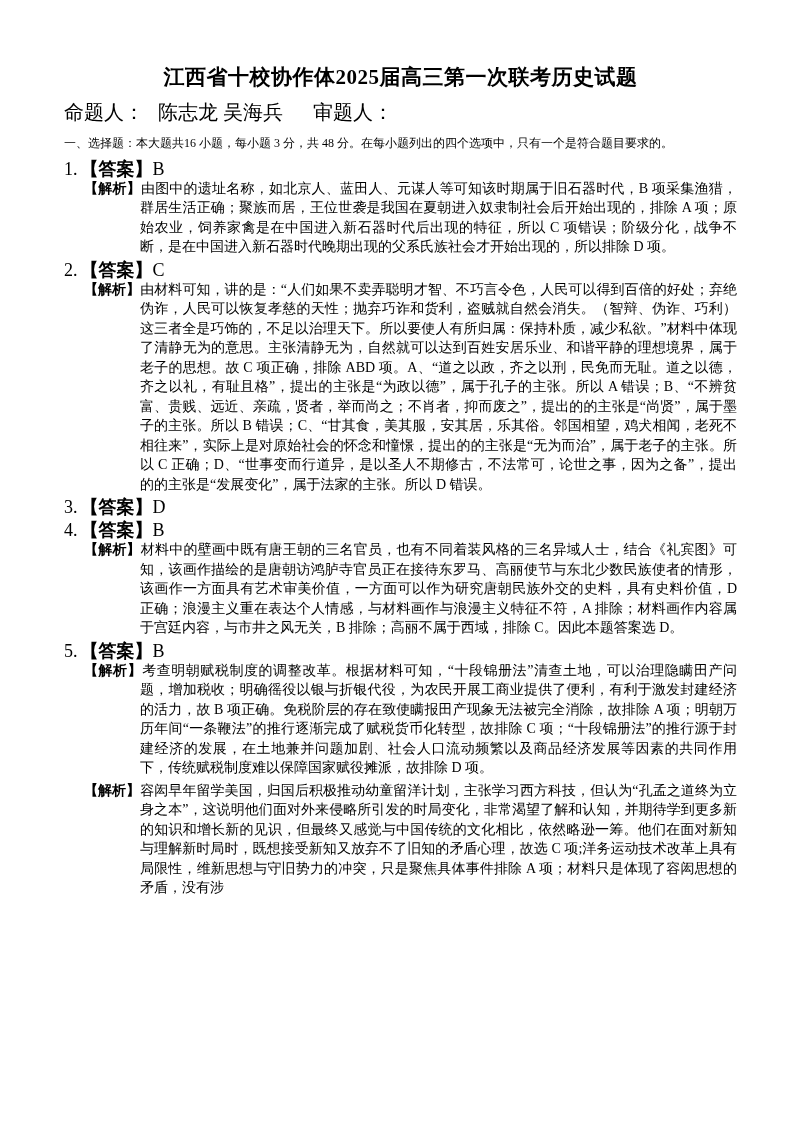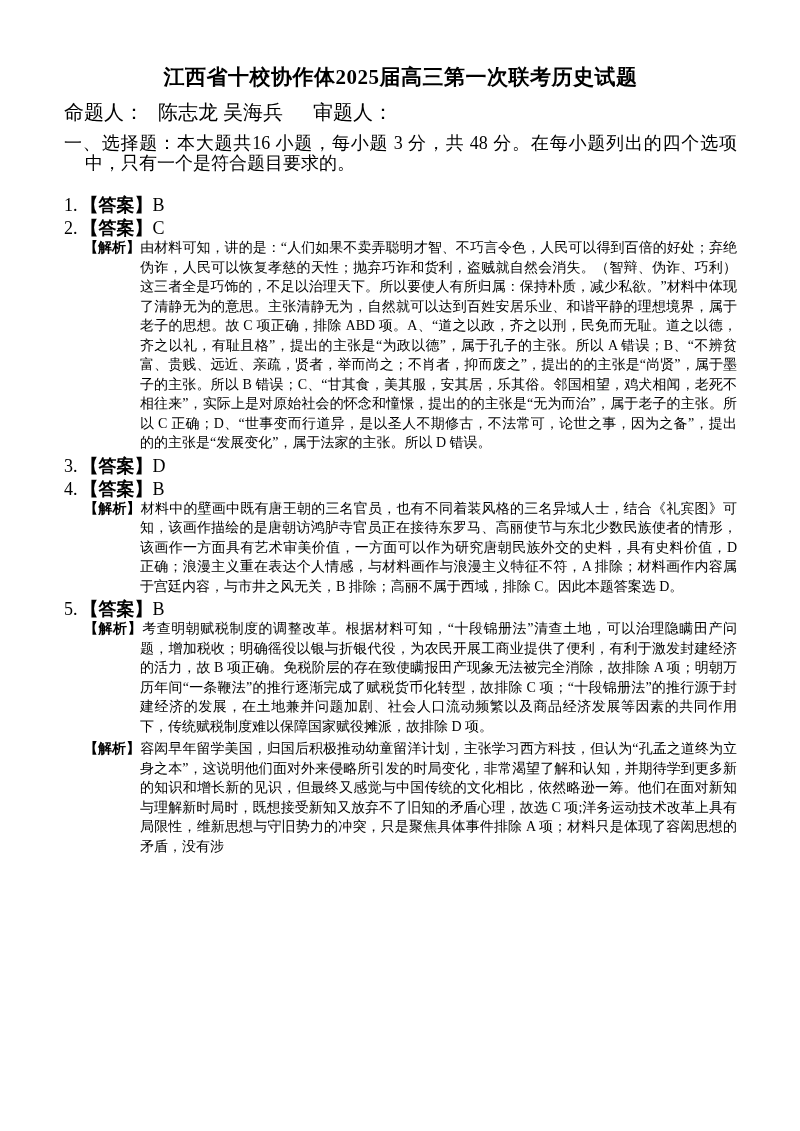--- a/index.html
+++ b/index.html
@@ -28,26 +28,26 @@
   .byline {
     text-align: left;
     font-size: 20px;
     line-height: 20px;
     margin-bottom: 12px;
   }
   .byline .seg-label { font-weight: normal; }
   .byline .gap-sm { display: inline-block; width: 14px; }
   .byline .gap-lg { display: inline-block; width: 30px; }
   .intro {
-    font-size: 18px;
+    font-size: 12px;
     line-height: 19.5px;
     text-align: justify;
     padding-left: 21px;
     text-indent: -21px;
-    margin-bottom: 22px;
+    margin-bottom: 5px;
   }
   .item { margin-bottom: 3px; }
   .answer-line {
     font-size: 18px;
     line-height: 20px;
   }
   .answer-line .qnum { margin-right: 3px; }
   .bold-label { font-weight: bold; }
   .analysis {
     font-size: 14px;
@@ -68,20 +68,23 @@
   <div class="byline">
     <span class="seg-label">命题人：</span><span class="gap-sm"></span><span>陈志龙  吴海兵</span><span class="gap-lg"></span><span class="seg-label">审题人：</span>
   </div>
 
   <p class="intro">一、选择题：本大题共16 小题，每小题 3 分，共 48 分。在每小题列出的四个选项中，只有一个是符合题目要求的。</p>
 
   <div class="item">
     <div class="answer-line">
       <span class="qnum">1.</span><span class="bold-label">【答案】</span><span>B</span>
     </div>
+    <p class="analysis">
+      <span class="bold-label">【解析】</span><span>由图中的遗址名称，如北京人、蓝田人、元谋人等可知该时期属于旧石器时代，B 项采集渔猎，群居生活正确；聚族而居，王位世袭是我国在夏朝进入奴隶制社会后开始出现的，排除 A 项；原始农业，饲养家禽是在中国进入新石器时代后出现的特征，所以 C 项错误；阶级分化，战争不断，是在中国进入新石器时代晚期出现的父系氏族社会才开始出现的，所以排除 D 项。</span>
+    </p>
   </div>
 
   <div class="item">
     <div class="answer-line">
       <span class="qnum">2.</span><span class="bold-label">【答案】</span><span>C</span>
     </div>
     <p class="analysis">
       <span class="bold-label">【解析】</span><span>由材料可知，讲的是：“人们如果不卖弄聪明才智、不巧言令色，人民可以得到百倍的好处；弃绝伪诈，人民可以恢复孝慈的天性；抛弃巧诈和货利，盗贼就自然会消失。（智辩、伪诈、巧利）这三者全是巧饰的，不足以治理天下。所以要使人有所归属：保持朴质，减少私欲。”材料中体现了清静无为的意思。主张清静无为，自然就可以达到百姓安居乐业、和谐平静的理想境界，属于老子的思想。故 C 项正确，排除 ABD 项。A、“道之以政，齐之以刑，民免而无耻。道之以德，齐之以礼，有耻且格”，提出的主张是“为政以德”，属于孔子的主张。所以 A 错误；B、“不辨贫富、贵贱、远近、亲疏，贤者，举而尚之；不肖者，抑而废之”，提出的的主张是“尚贤”，属于墨子的主张。所以 B 错误；C、“甘其食，美其服，安其居，乐其俗。邻国相望，鸡犬相闻，老死不相往来”，实际上是对原始社会的怀念和憧憬，提出的的主张是“无为而治”，属于老子的主张。所以 C 正确；D、“世事变而行道异，是以圣人不期修古，不法常可，论世之事，因为之备”，提出的的主张是“发展变化”，属于法家的主张。所以 D 错误。</span>
     </p>
   </div>

